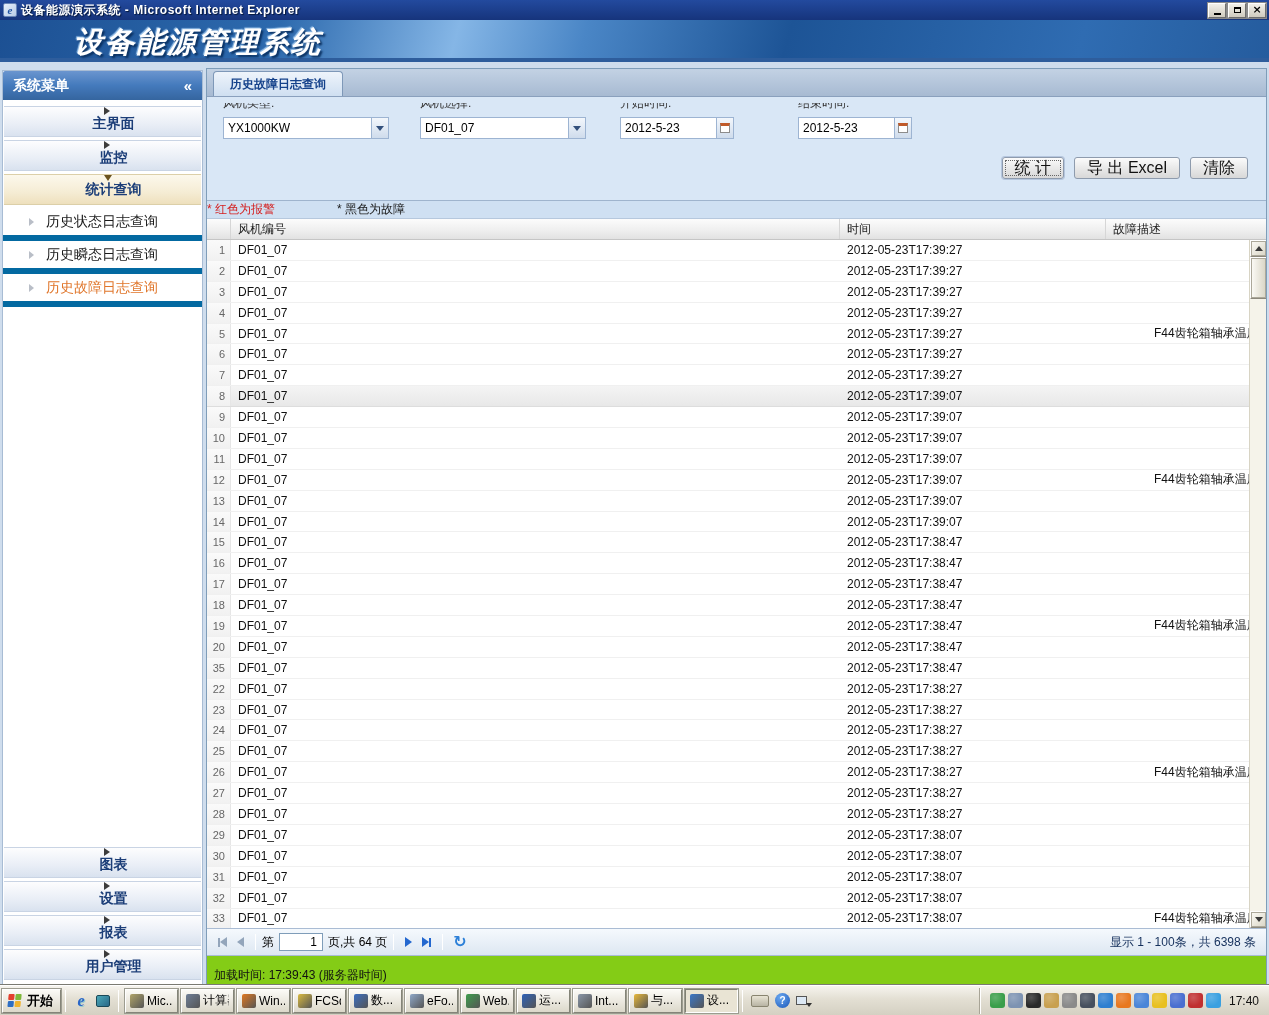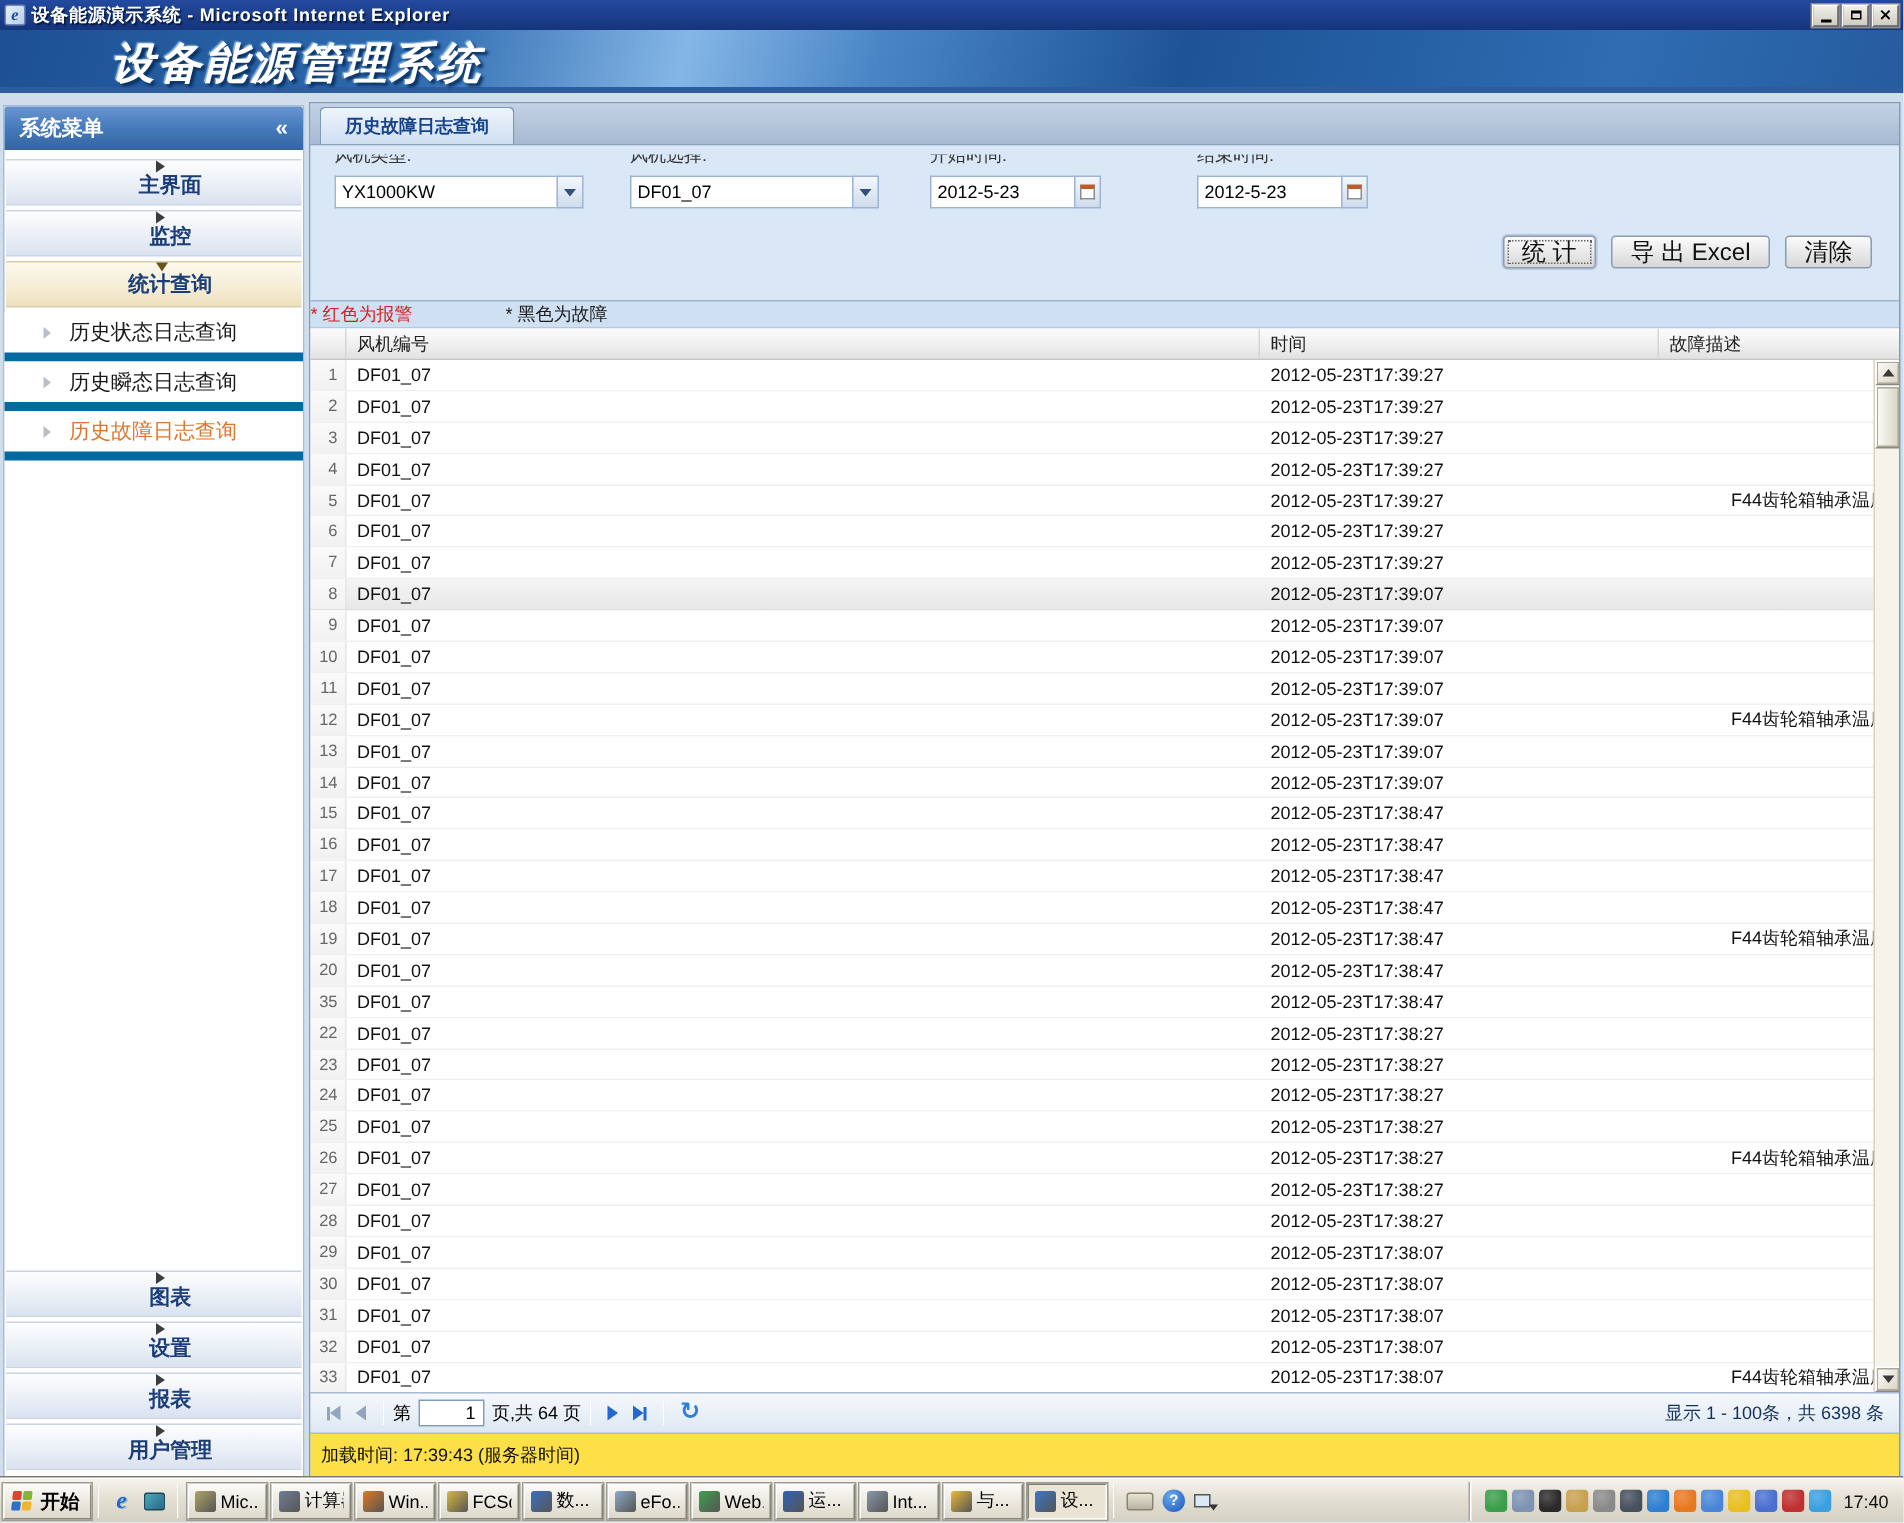--- a/index.html
+++ b/index.html
@@ -95,21 +95,21 @@
   .tri-left { width:0;height:0;border-top:5px solid transparent;border-bottom:5px solid transparent;border-right:7px solid currentColor; }
   .tri-right { width:0;height:0;border-top:5px solid transparent;border-bottom:5px solid transparent;border-left:7px solid currentColor; }
   .pg-disabled { color:#93a5bb; }
   .pg-enabled { color:#2367cf; }
   .pg-sep { width:1px; height:16px; background:#bcc9d8; border-right:1px solid #fff; margin:0 6px; }
   .pg-input { width:44px; height:18px; border:1px solid #7f9db9; text-align:right; padding-right:5px; font-size:12px; font-family:inherit; margin:0 5px; }
   .pg-refresh { color:#2d80d8; font-size:16px; font-weight:bold; margin-left:4px; line-height:14px; }
   .pg-summary { margin-left:auto; color:#15305c; padding-right:4px; }
 
   
-  .statusbar { height:28px; background:#fde047; display:flex; align-items:center; padding-left:7px; font-size:12px; color:#111; }
+  .statusbar { height:28px; background:#84cc16; display:flex; align-items:flex-end; padding-left:7px; font-size:12px; color:#111; }
 
   
   .taskbar { position:absolute; left:0; right:0; bottom:0; height:30px; background:linear-gradient(180deg,#f6f4ee 0%,#e3dfd3 45%,#d4d0c2 100%); border-top:1px solid #fff; box-shadow:0 -1px 0 #7a7a72; display:flex; align-items:center; padding:0 2px; }
   .start-btn { height:24px; display:flex; align-items:center; gap:4px; padding:0 7px 0 5px; background:linear-gradient(180deg,#fbfaf6,#dcd8ca); border:1px solid #fff; border-right-color:#848478; border-bottom-color:#848478; box-shadow:0 0 0 1px #9c9c90; font-weight:bold; font-size:13px; }
   .winlogo { width:15px; height:14px; display:grid; grid-template-columns:6px 6px; grid-template-rows:6px 6px; gap:1px; transform:skewX(-6deg); }
   .winlogo i { border-radius:1px; }
   .wl-r { background:#e3402e; } .wl-g { background:#7eb83a; } .wl-b { background:#2f6fc4; } .wl-y { background:#f0b431; }
   .tb-sep { width:1px; height:22px; background:#a8a496; border-right:1px solid #fff; margin:0 4px; }
   .ql-ico { width:20px; height:20px; display:flex; align-items:center; justify-content:center; margin:0 1px; }
   .ql-e { color:#2a66c8; font:bold italic 16px "Liberation Serif",serif; text-shadow:1px 1px 0 #9cc; }

